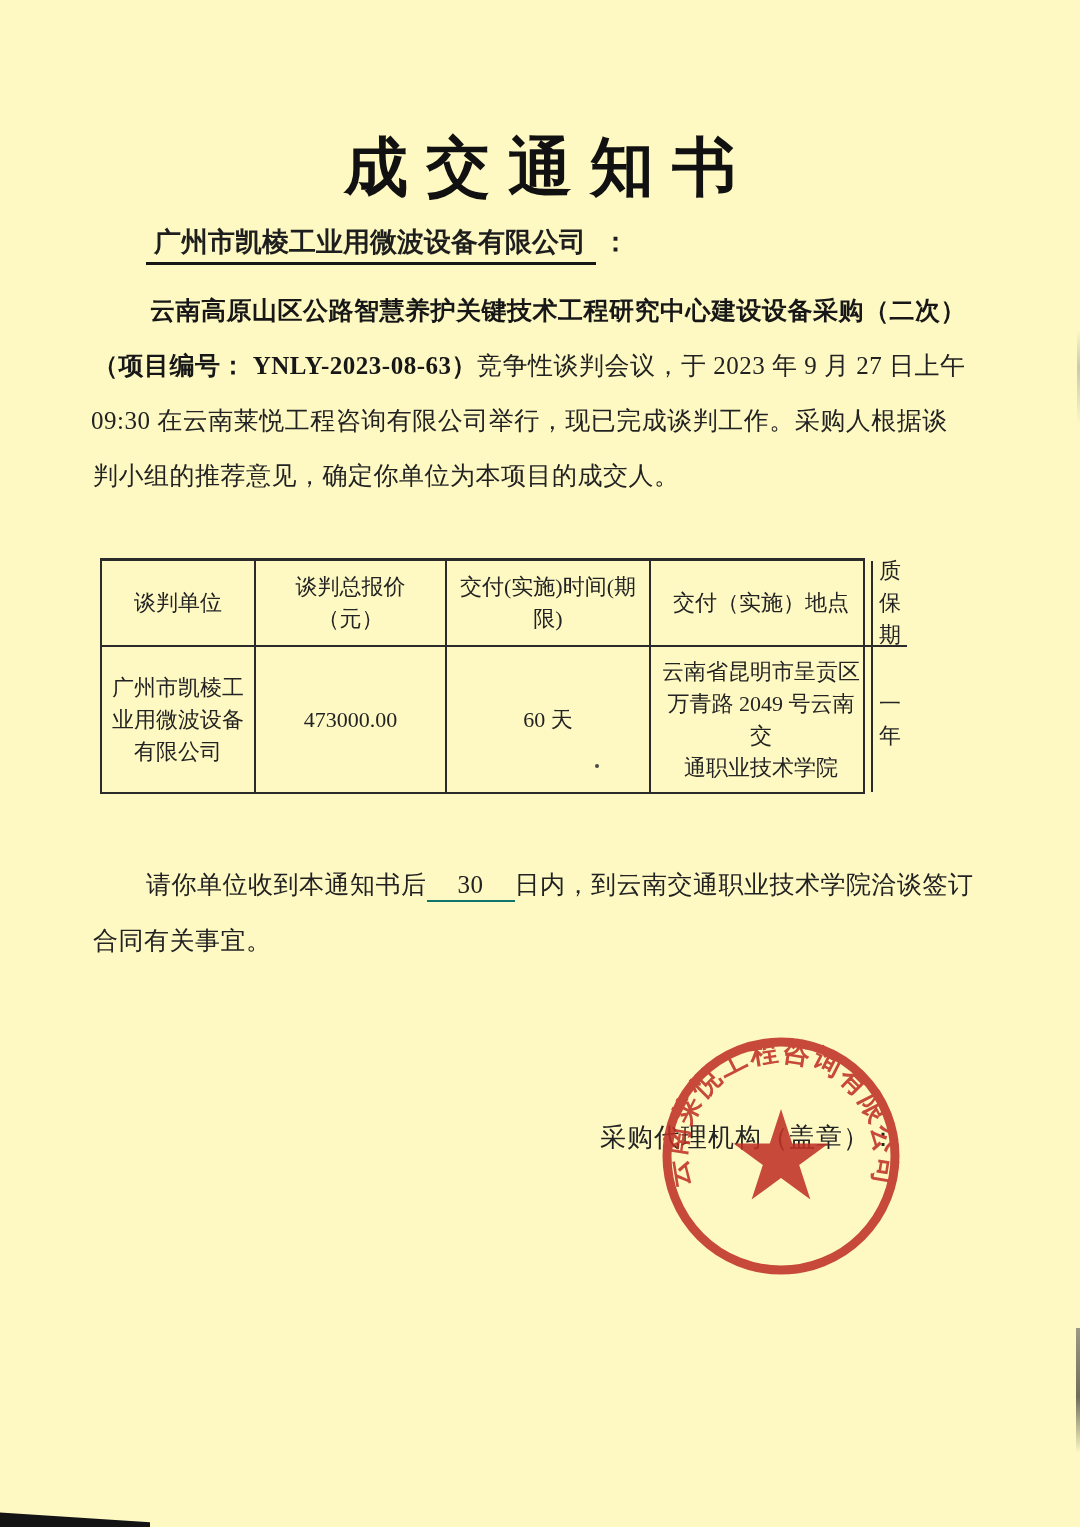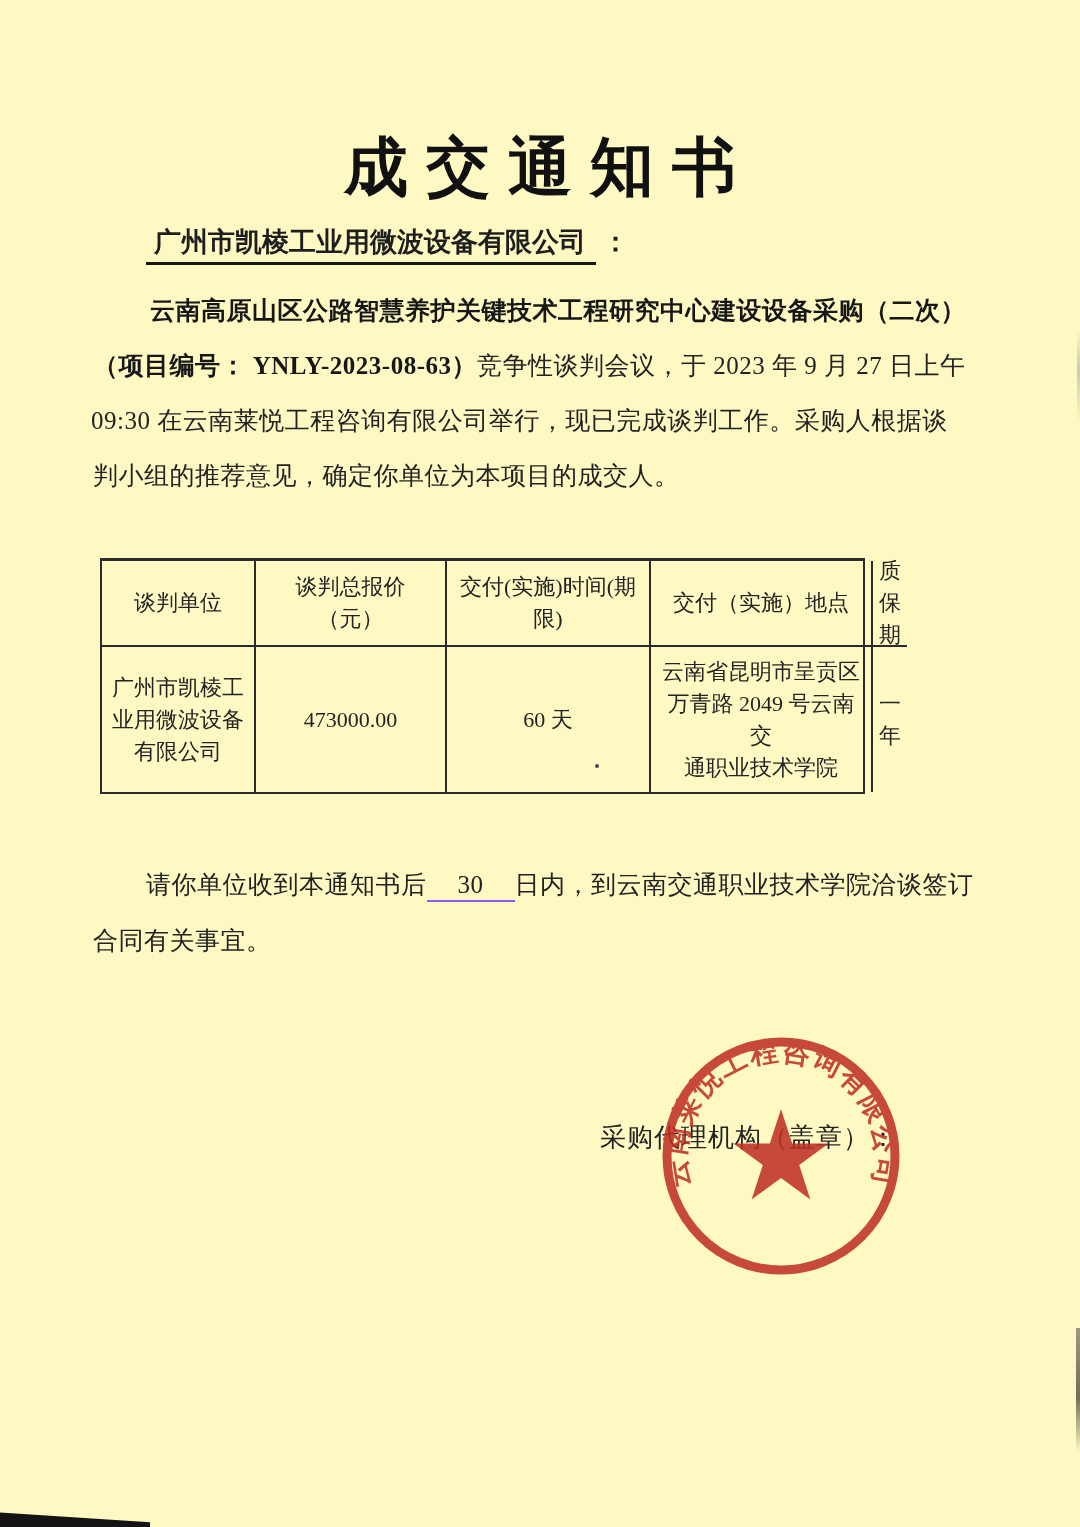--- a/index.html
+++ b/index.html
@@ -50,21 +50,21 @@
     white-space:pre-line;
     padding:2px 6px;box-sizing:border-box;
     color:#232323;
   }
   .cell.last-col{border-right:none;}
   .cell.body-row{border-bottom:none;}
   
   #close-l1{top:868px;left:146px;}
   #close-l1 .uline-days{
     display:inline-block;min-width:88px;text-align:center;
-    border-bottom:2px solid #8b5cf6;padding-bottom:1px;
+    border-bottom:2px solid #0f766e;padding-bottom:1px;
   }
   #close-l2{top:924px;left:93px;}
   
   .sigline{font-size:26px;white-space:nowrap;letter-spacing:1px;color:#242424;}
   #sig-agency{top:1120px;left:600px;}
   #sig-date{top:1176px;left:612px;}
   
   #stamp{top:1036px;left:652px;width:258px;height:242px;opacity:0.87;}
   
   #artifact-dot{top:764px;left:595px;width:4px;height:4px;border-radius:50%;background:#4a4a4a;}

